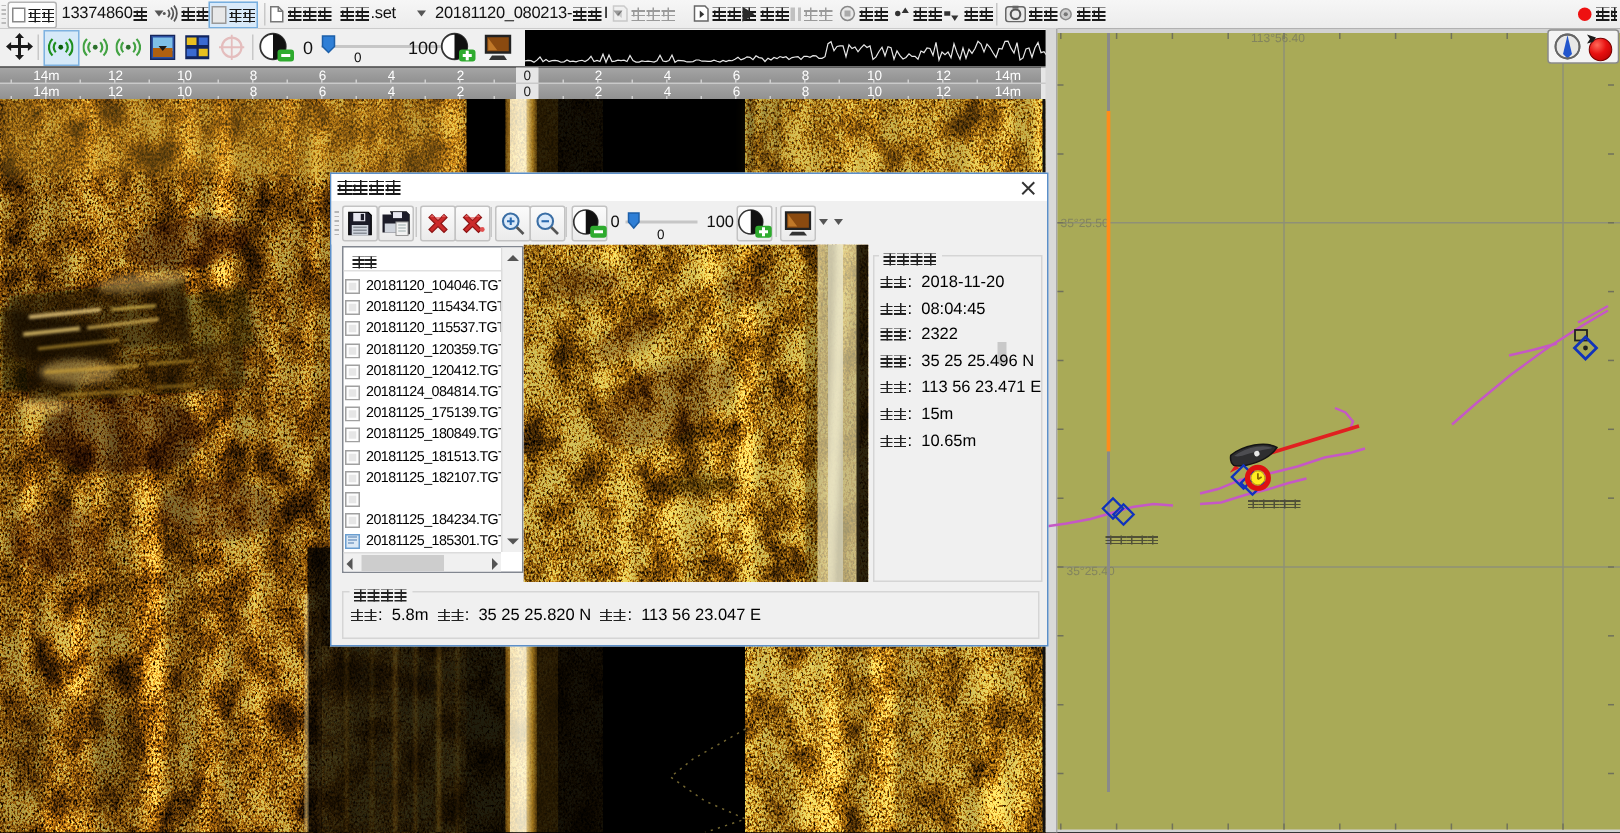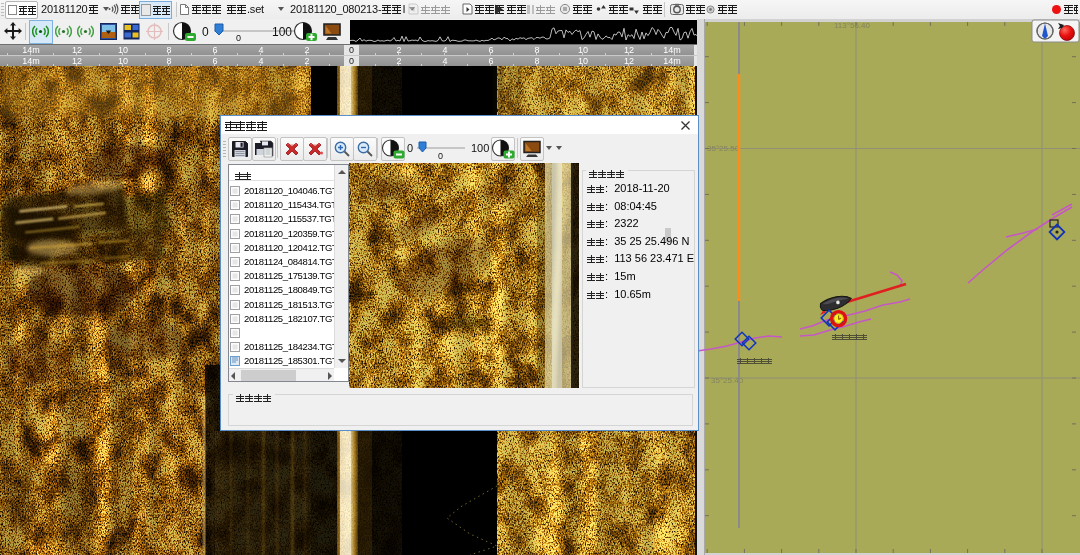--- a/index.html
+++ b/index.html
@@ -25,21 +25,21 @@
 <body>
 
 <div class="abs" id="menubar" style="left:0;top:0;width:1080px;height:19px;background:linear-gradient(#f6f6f6,#ececec);border-bottom:1px solid #d5d5d5;">
   <div class="abs" style="left:1px;top:3px;width:3px;height:13px;background:repeating-linear-gradient(0deg,#bbb 0 1px,transparent 1px 3px);"></div>
   <div class="tbtn" style="left:5px;width:31px;border:1px solid #b4b4b4;border-radius:2px;background:#fdfdfd;">
     <span style="display:inline-block;width:8px;height:8px;border:1px solid #888;background:#fff;margin:0 2px 0 2px;"></span>
       <span class="cj"></span>
       <span class="cj"></span>
     </div>
   <div class="tbtn" style="left:41px;">
-      <span>20181120</span>
+      <span>13374860</span>
       <span class="cj" style="margin-left:1px;"></span>
       <span class="chev"></span>
     </div>
   <div class="tbtn" style="left:107px;">
       <svg width="12" height="12" viewBox="0 0 12 12">
         <g stroke="#555" fill="none" stroke-width="1.2">
           <circle cx="2.5" cy="6" r="1" fill="#555" stroke="none"></circle>
           <path d="M5 3.5a4 4 0 0 1 0 5"></path>
           <path d="M7 2a6 6 0 0 1 0 8"></path>
           <path d="M9 0.8a8 8 0 0 1 0 10.4"></path>
@@ -786,15 +786,18 @@
    <div><span class="cj s9"></span><span class="cj s9"></span>:&nbsp; 2018-11-20</div>
    <div><span class="cj s9"></span><span class="cj s9"></span>:&nbsp; 08:04:45</div>
    <div><span class="cj s9"></span><span class="cj s9"></span>:&nbsp; 2322</div>
    <div><span class="cj s9"></span><span class="cj s9"></span>:&nbsp; 35 25 25.496 N</div>
    <div><span class="cj s9"></span><span class="cj s9"></span>:&nbsp; 113 56 23.471 E</div>
    <div><span class="cj s9"></span><span class="cj s9"></span>:&nbsp; 15m</div>
    <div><span class="cj s9"></span><span class="cj s9"></span>:&nbsp; 10.65m</div>
  </div>
  <div class="abs" style="left:7px;top:278px;width:463px;height:30px;border:1px solid #d5d5d5;"></div>
  <div class="abs" style="left:12px;top:271px;background:#f0f0f0;padding:0 3px;"><span class="cj s9"></span><span class="cj s9"></span><span class="cj s9"></span><span class="cj s9"></span></div>
+ <div class="abs" style="left:13px;top:288px;font-size:11px;color:#000;">
+   <span class="cj s9"></span><span class="cj s9"></span>:&nbsp; 5.8m&nbsp; <span class="cj s9"></span><span class="cj s9"></span>:&nbsp; 35 25 25.820 N&nbsp; <span class="cj s9"></span><span class="cj s9"></span>:&nbsp; 113 56 23.047 E
+ </div>
 </div>
 <div class="abs" style="left:832px;top:325px;"><span class="cj s7"></span><span class="cj s7"></span><span class="cj s7"></span><span class="cj s7"></span><span class="cj s7"></span></div>
 <div class="abs" style="left:737px;top:349px;"><span class="cj s7"></span><span class="cj s7"></span><span class="cj s7"></span><span class="cj s7"></span><span class="cj s7"></span></div>
 
 </body></html>

